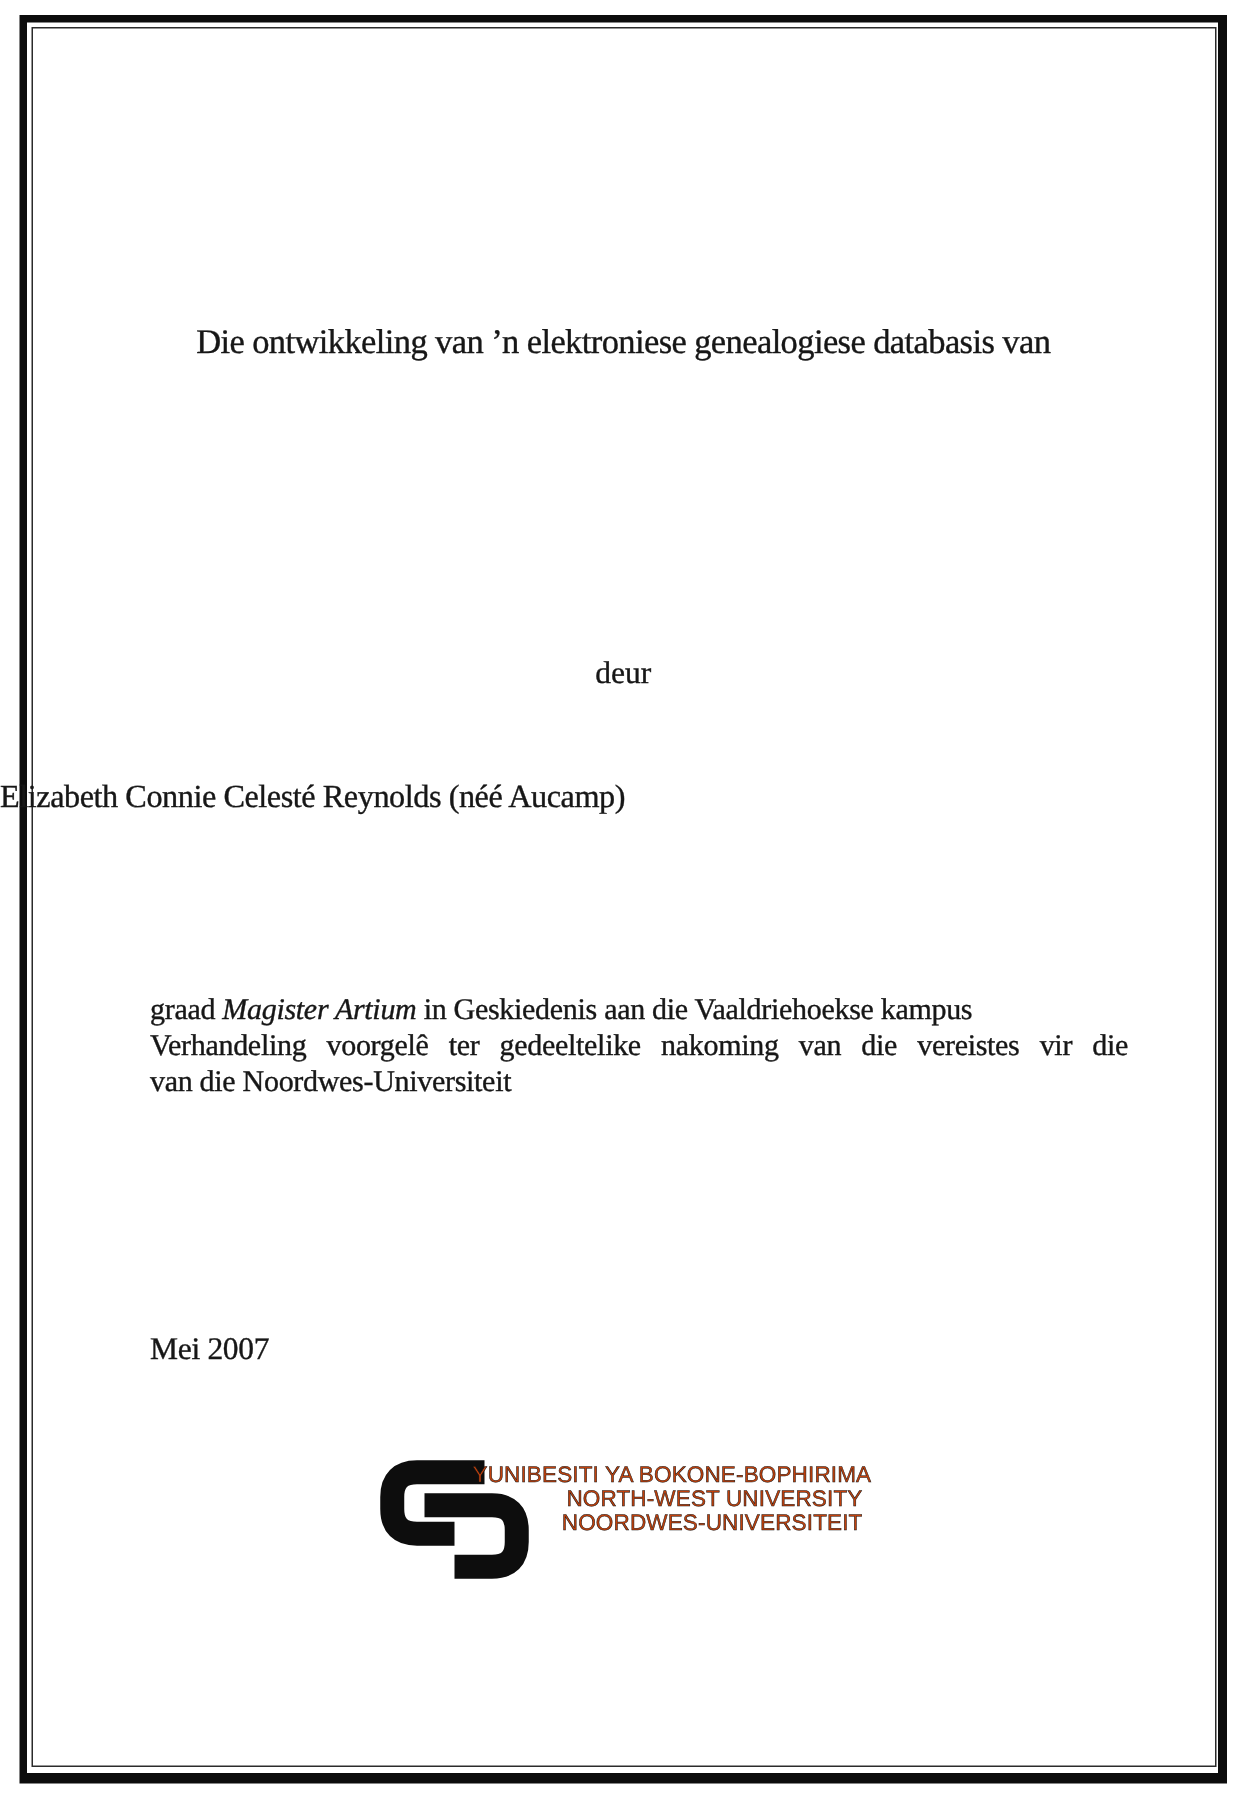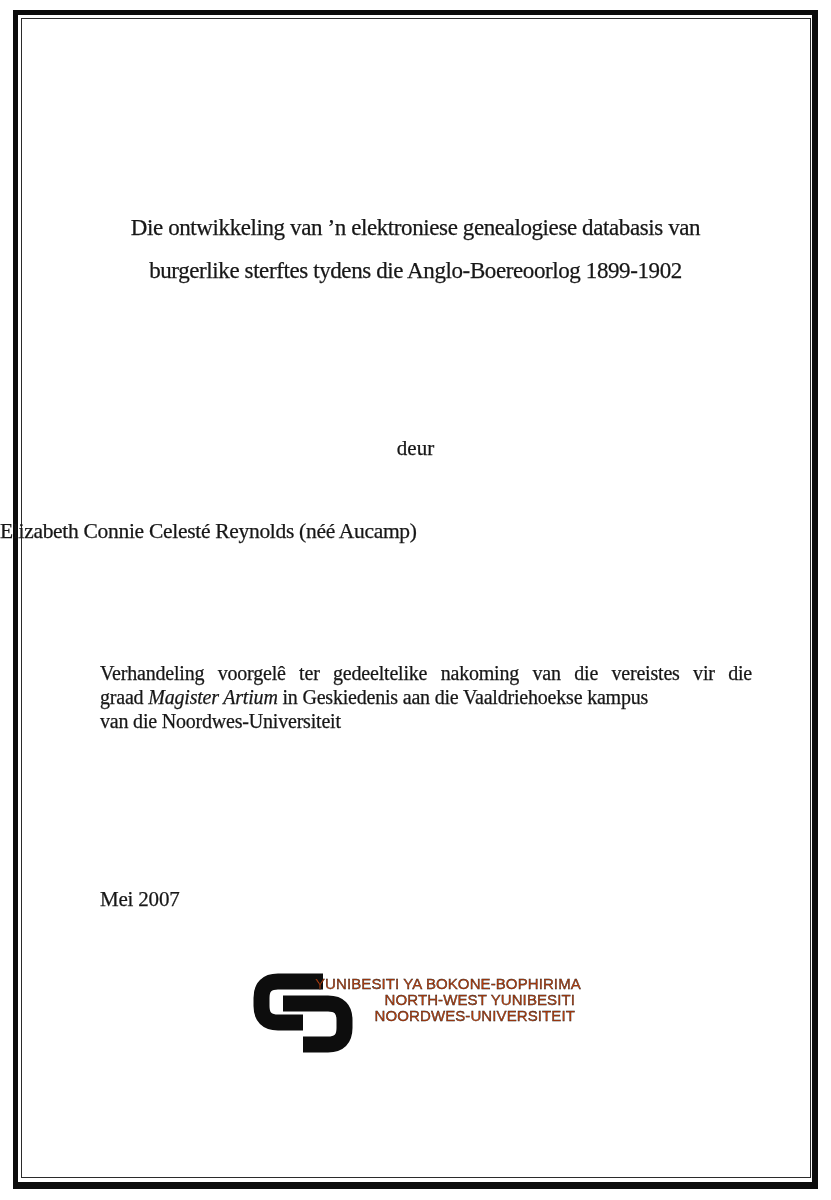--- a/index.html
+++ b/index.html
@@ -120,44 +120,43 @@
 </head>
 <body>
 
 <div class="page">
 
   <div class="frame-outer"></div>
   <div class="frame-inner"></div>
 
   <div class="thesis-title serif-ink">
     <span class="tl">Die ontwikkeling van ’n elektroniese genealogiese databasis van</span>
-    <span class="tl">burgerlike sterftes tydens die Anglo-Boereoorlog 1899-1902</span>
   </div>
 
   <div class="byline serif-ink">deur</div>
 
   <div class="author serif-ink">Elizabeth Connie Celesté Reynolds (néé Aucamp)</div>
 
   <div class="submission serif-ink">
+    <span class="pline"><span>graad </span><i>Magister Artium</i><span> in Geskiedenis aan die Vaaldriehoekse kampus</span></span>
     <span class="pline just">Verhandeling voorgelê ter gedeeltelike nakoming van die vereistes vir die</span>
-    <span class="pline"><span>graad </span><i>Magister Artium</i><span> in Geskiedenis aan die Vaaldriehoekse kampus</span></span>
     <span class="pline">van die Noordwes-Universiteit</span>
   </div>
 
   <div class="supervisor serif-ink">
     <span class="sline">Mei 2007</span>
   </div>
 
   <div class="nwu-logo">
     <svg class="nwu-mark" viewBox="0 0 100 80" xmlns="http://www.w3.org/2000/svg" aria-hidden="true">
 
       <path d="M 70 8.5 L 25 8.5 Q 8.5 8.5 8.5 25 L 8.5 33 Q 8.5 49.5 25 49.5 L 50 49.5" fill="none" stroke="#0d0d0d" stroke-width="16" stroke-linecap="butt"></path>
 
       <path d="M 30 30.5 L 75 30.5 Q 91.5 30.5 91.5 47 L 91.5 55 Q 91.5 71.5 75 71.5 L 50 71.5" fill="none" stroke="#0d0d0d" stroke-width="16" stroke-linecap="butt"></path>
     </svg>
     <div class="nwu-text">
       <span class="lline">YUNIBESITI YA BOKONE-BOPHIRIMA</span>
-      <span class="lline">NORTH-WEST YUNIBESITI</span>
+      <span class="lline">NORTH-WEST UNIVERSITY</span>
       <span class="lline">NOORDWES-UNIVERSITEIT</span>
     </div>
   </div>
 
 </div>
 
 </body></html>

